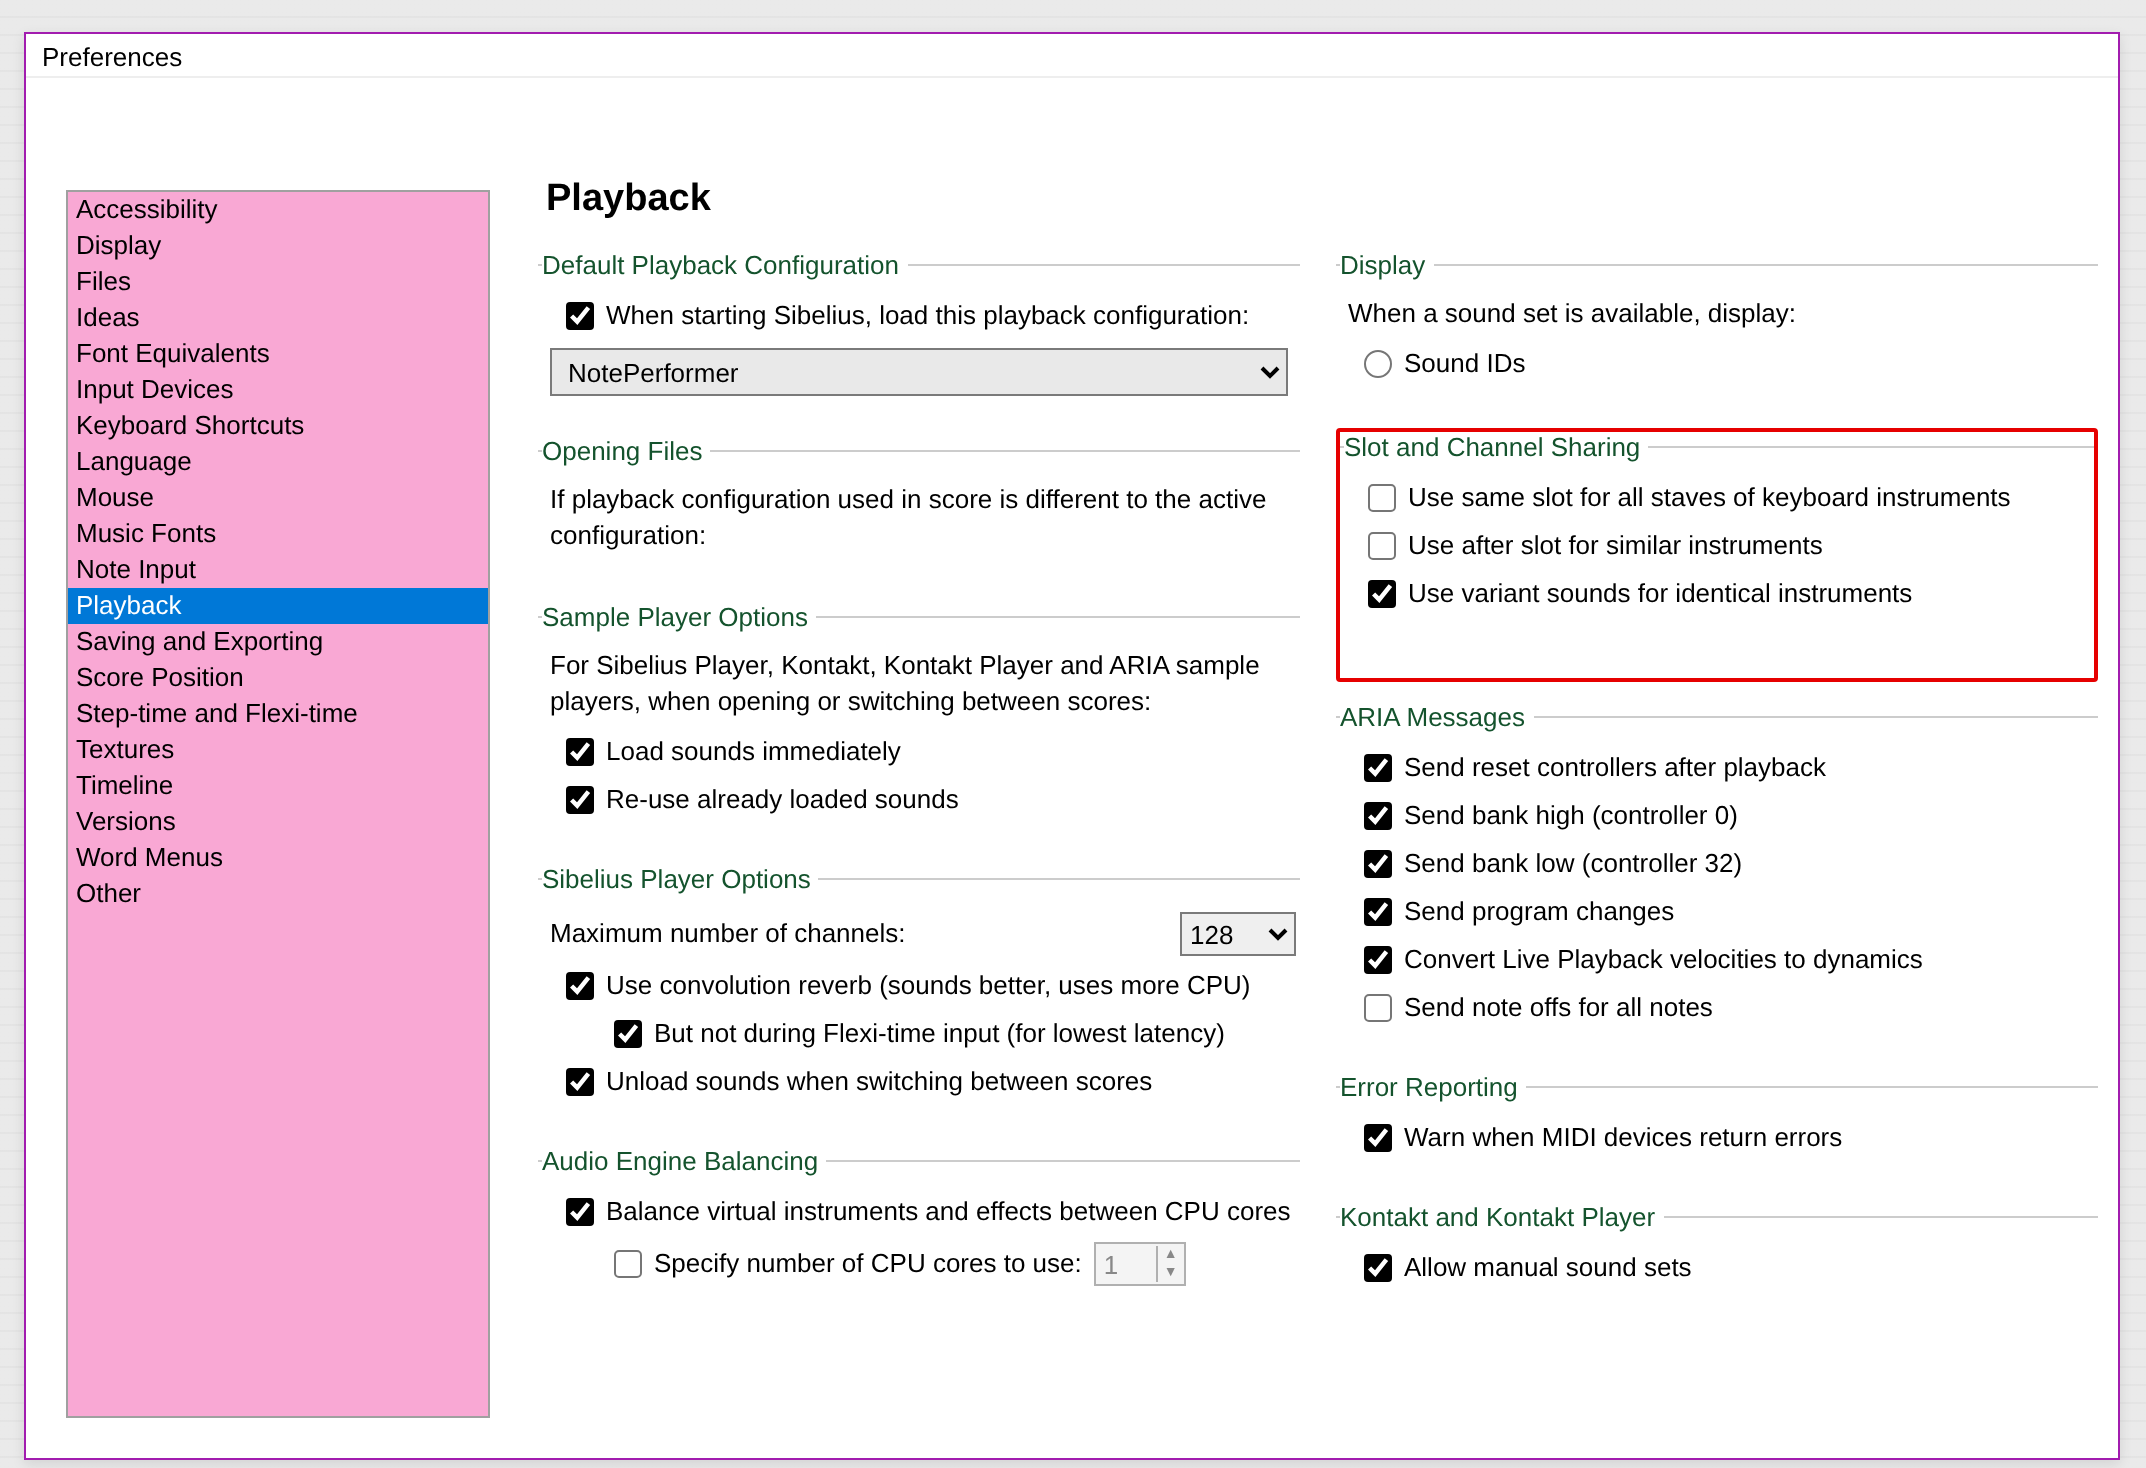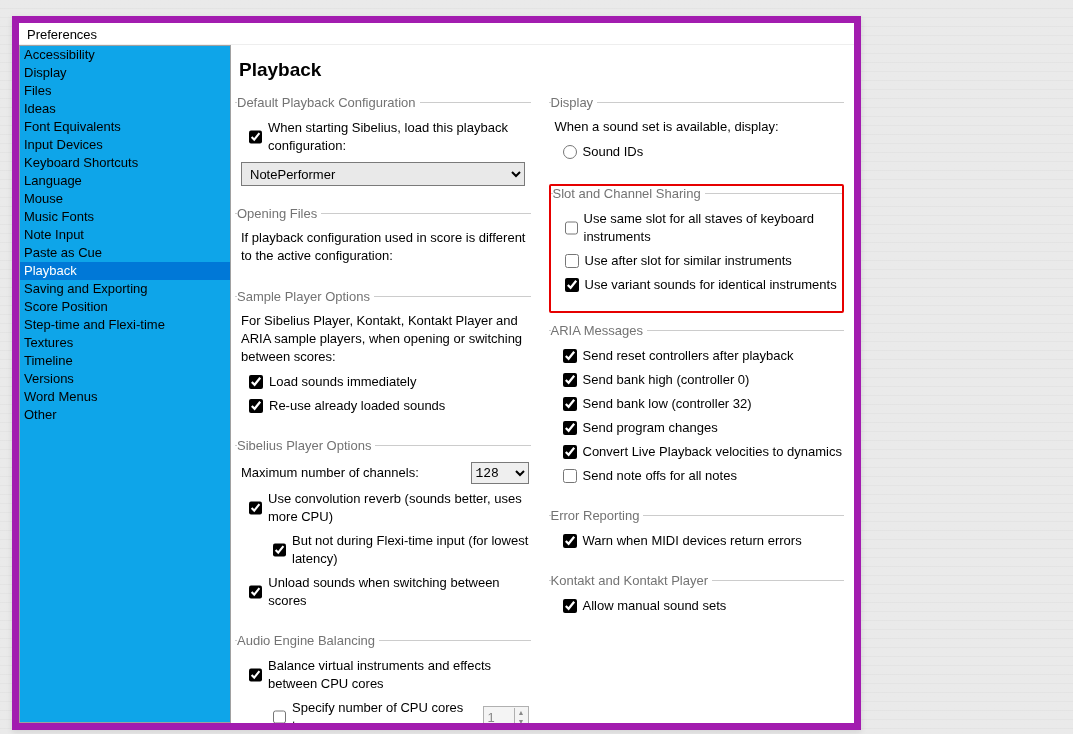--- a/index.html
+++ b/index.html
@@ -21,44 +21,45 @@
       to bottom,
       #f5f5f5 0px, #f5f5f5 8px,
       #ccc 8px, #ccc 9px
     );
     opacity: 0.15;
   }
   .dialog {
     position: absolute;
     left: 12px;
     top: 16px;
-    width: 849px;
+    width: 1048px;
     height: 714px;
     background: #fff;
-    border: 7px solid #a21caf;
+    border: 1px solid #a21caf;
     display: flex;
     flex-direction: column;
     box-shadow: 0 2px 6px rgba(0,0,0,0.1);
+    gap: 36px;
   }
   .dialog-title {
     padding: 4px 8px 2px 8px;
     font-size: 13px;
     background: #fff;
     border-bottom: 1px solid #eee;
   }
   .dialog-body {
     display: flex;
     flex: 1;
     overflow: hidden;
   }
   .sidebar {
     flex: 0 0 212px;
     border: 1px solid #a0a0a0;
-    margin: 0;
-    background: #0ea5e9;
+    margin: 20px;
+    background: #f9a8d4;
     overflow-y: auto;
   }
   .sidebar-item {
     padding: 1px 4px 1px 4px;
     line-height: 16px;
     cursor: default;
     white-space: nowrap;
   }
   .sidebar-item.active {
     background: #0078d7;
@@ -80,21 +81,21 @@
   }
   .col { flex: 1; }
   fieldset.section {
     border: none;
     border-top: 1px solid #ccc;
     padding: 6px 2px 10px 2px;
     margin-bottom: 10px;
   }
   fieldset.section > legend {
     padding: 0 4px 0 0;
-    color: #737373;
+    color: #14532d;
     font-size: 13px;
   }
   .row {
     display: flex;
     align-items: center;
     gap: 6px;
     padding: 3px 0 3px 12px;
     line-height: 18px;
   }
   .row.indent { padding-left: 36px; align-items: center; }
@@ -114,21 +115,21 @@
     border: 1px solid #7a7a7a;
     margin-top: 4px;
     font-family: inherit;
     font-size: 13px;
     padding-left: 4px;
   }
   .small-combo {
     width: 58px;
     height: 22px;
     border: 1px solid #7a7a7a;
-    font-family: Liberation Mono, monospace;
+    font-family: Liberation Sans, sans-serif;
     font-size: 13px;
   }
   .numspin {
     display: inline-flex;
     align-items: center;
     border: 1px solid #b0b0b0;
     height: 22px;
     background: #f4f4f4;
     color: #888;
   }
@@ -140,21 +141,21 @@
   .numspin .spbtns {
     display: flex; flex-direction: column;
     border-left: 1px solid #b0b0b0;
   }
   .numspin .spbtns span {
     font-size: 7px; line-height: 9px; padding: 0 3px; color: #888;
   }
   .highlight-box {
     border: 2px solid #e60000;
     border-radius: 2px;
-    padding-bottom: 4px;
+    padding-bottom: 20px;
   }
   .spacer-right { margin-left: auto; }
 </style>
 </head>
 <body>
 
 <div class="backdrop"></div>
 
 <div class="dialog">
   <div class="dialog-title">Preferences</div>
@@ -165,21 +166,20 @@
         <div class="sidebar-item">Display</div>
         <div class="sidebar-item">Files</div>
         <div class="sidebar-item">Ideas</div>
         <div class="sidebar-item">Font Equivalents</div>
         <div class="sidebar-item">Input Devices</div>
         <div class="sidebar-item">Keyboard Shortcuts</div>
         <div class="sidebar-item">Language</div>
         <div class="sidebar-item">Mouse</div>
         <div class="sidebar-item">Music Fonts</div>
         <div class="sidebar-item">Note Input</div>
-        <div class="sidebar-item">Paste as Cue</div>
         <div class="sidebar-item active">Playback</div>
         <div class="sidebar-item">Saving and Exporting</div>
         <div class="sidebar-item">Score Position</div>
         <div class="sidebar-item">Step-time and Flexi-time</div>
         <div class="sidebar-item">Textures</div>
         <div class="sidebar-item">Timeline</div>
         <div class="sidebar-item">Versions</div>
         <div class="sidebar-item">Word Menus</div>
         <div class="sidebar-item">Other</div>
       </div>

